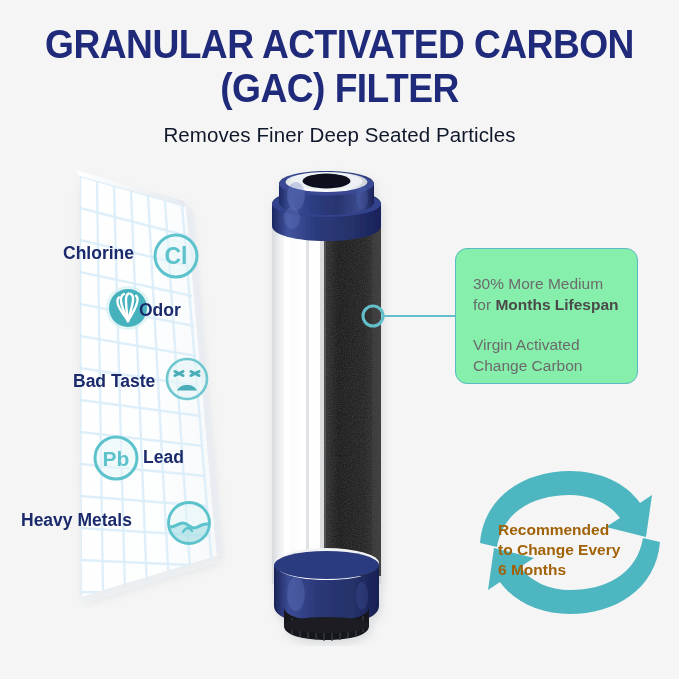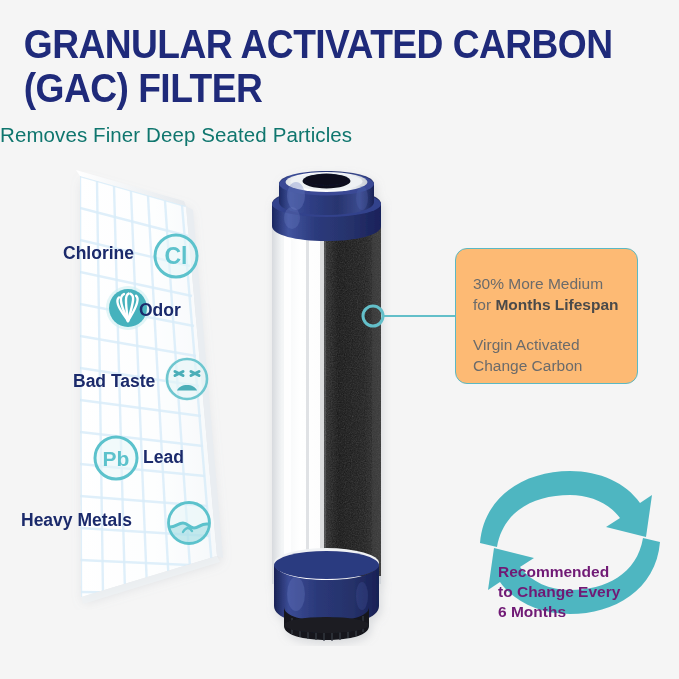--- a/index.html
+++ b/index.html
@@ -6,35 +6,35 @@
   body{
     width:679px;height:679px;
     background:#f5f5f5;
     font-family:"Liberation Sans", sans-serif;
     overflow:hidden;
     position:relative;
   }
   .stage{position:absolute;inset:0;}
 
   
-  .header{position:absolute;left:0;top:22px;width:679px;}
+  .header{position:absolute;left:0;top:22px;width:679px;text-align:center;}
   .title{
     color:#1f2a7a;
     font-weight:bold;
     font-size:40px;
     line-height:44px;
     letter-spacing:-0.6px;
     transform:scaleX(0.93);
     transform-origin:center top;
     white-space:nowrap;
     margin:0;
   }
   .title .l2{display:block;}
   .subtitle{
-    color:#0f766e;
+    color:#0f172a;
     font-size:20.5px;
     font-weight:400;
     margin-top:13px;
     letter-spacing:0.1px;
   }
 
   
   .mesh-wrap{position:absolute;left:60px;top:160px;width:200px;height:450px;}
   .mesh-svg{position:absolute;left:0;top:0;}
 
@@ -57,34 +57,34 @@
 
   
   .filter{position:absolute;left:262px;top:166px;width:130px;height:480px;}
 
   
   .callout{
     position:absolute;left:455px;top:248px;
     width:183px;height:136px;
     border:1.6px solid #5bb9c4;
     border-radius:12px;
-    background:#fdba74;
+    background:#86efac;
     box-sizing:border-box;
     padding:24px 0 0 17px;
   }
   .callout p{margin:0;color:#6b6b6b;font-size:15.5px;line-height:21px;}
   .callout .strong{color:#4a4a4a;font-weight:bold;}
   .callout .gap{height:19px;}
   .connector{position:absolute;left:360px;top:300px;width:110px;height:36px;}
 
   
   .cycle{position:absolute;left:470px;top:465px;width:200px;height:155px;}
   .cycle-text{
     position:absolute;left:498px;top:520px;width:160px;
-    color:#701a75;font-weight:bold;font-size:15.5px;line-height:20px;margin-top:42px;
+    color:#a16207;font-weight:bold;font-size:15.5px;line-height:20px;
   }
 </style>
 </head>
 <body>
 
 <div class="stage">
 
   <div class="header">
     <div class="title">
       <span>GRANULAR ACTIVATED CARBON</span>

